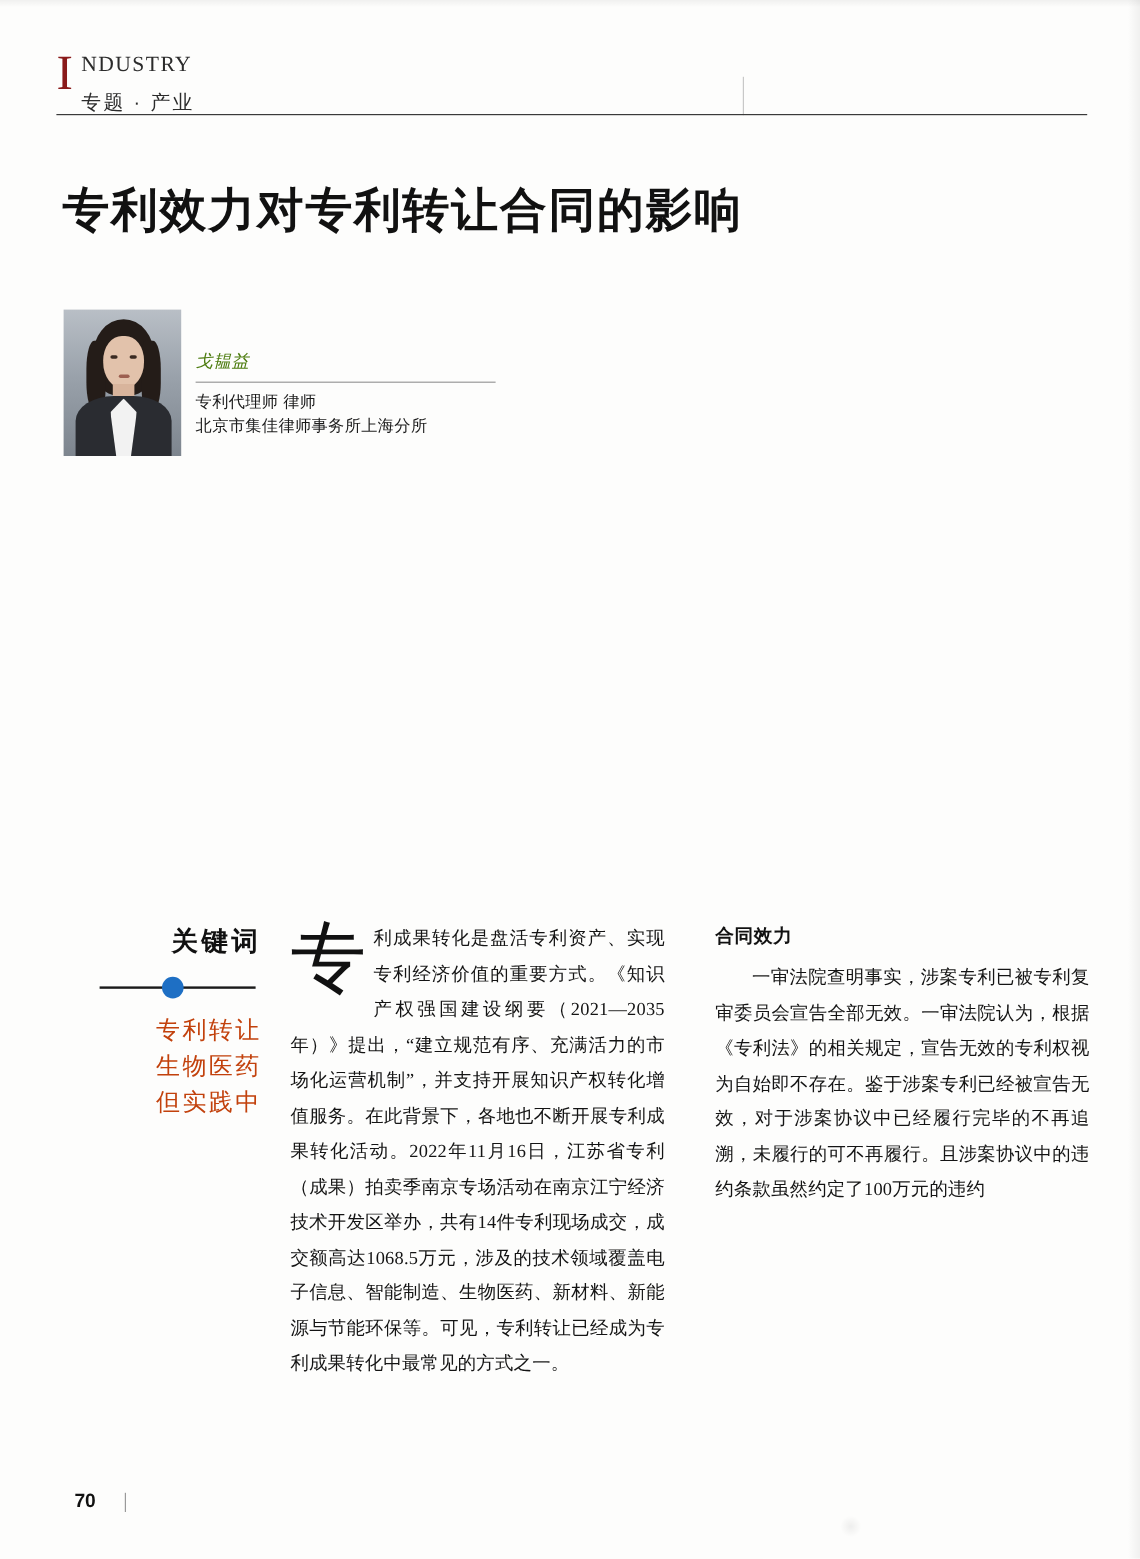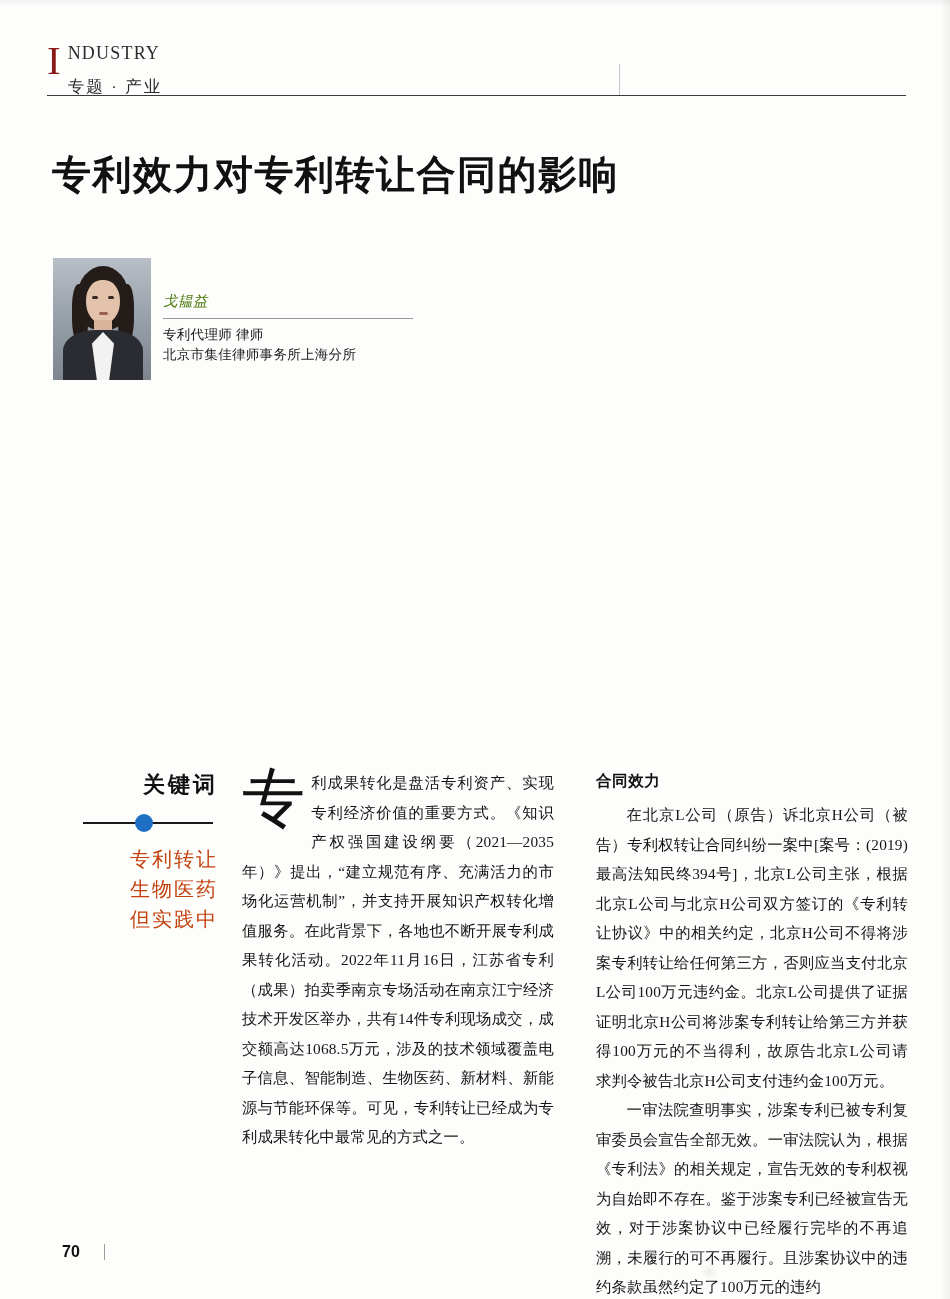--- a/index.html
+++ b/index.html
@@ -405,21 +405,20 @@
     <div class="kw-item">生物医药</div>
     <div class="kw-item">但实践中</div>
   </div>
 
   <div class="col col-left">
     <p class="para first"><span class="dropcap">专</span><span>利成果转化是盘活专利资产、实现专利经济价值的重要方式。《知识产权强国建设纲要（2021—2035年）》提出，“建立规范有序、充满活力的市场化运营机制”，并支持开展知识产权转化增值服务。在此背景下，各地也不断开展专利成果转化活动。2022年11月16日，江苏省专利（成果）拍卖季南京专场活动在南京江宁经济技术开发区举办，共有14件专利现场成交，成交额高达1068.5万元，涉及的技术领域覆盖电子信息、智能制造、生物医药、新材料、新能源与节能环保等。可见，专利转让已经成为专利成果转化中最常见的方式之一。</span></p>
   </div>
 
   <div class="col col-right">
     <div class="sec-head">合同效力</div>
-    <p class="para">在北京L公司（原告）诉北京H公司（被告）专利权转让合同纠纷一案中[案号：(2019) 最高法知民终394号]，北京L公司主张，根据北京L公司与北京H公司双方签订的《专利转让协议》中的相关约定，北京H公司不得将涉案专利转让给任何第三方，否则应当支付北京L公司100万元违约金。北京L公司提供了证据证明北京H公司将涉案专利转让给第三方并获得100万元的不当得利，故原告北京L公司请求判令被告北京H公司支付违约金100万元。</p>
     <p class="para">一审法院查明事实，涉案专利已被专利复审委员会宣告全部无效。一审法院认为，根据《专利法》的相关规定，宣告无效的专利权视为自始即不存在。鉴于涉案专利已经被宣告无效，对于涉案协议中已经履行完毕的不再追溯，未履行的可不再履行。且涉案协议中的违约条款虽然约定了100万元的违约</p>
   </div>
 
   <div class="footer">
     <span class="page-num">70</span>
     <span class="footer-bar"></span>
   </div>
   <div class="fold-mark"></div>
 
 </div>

